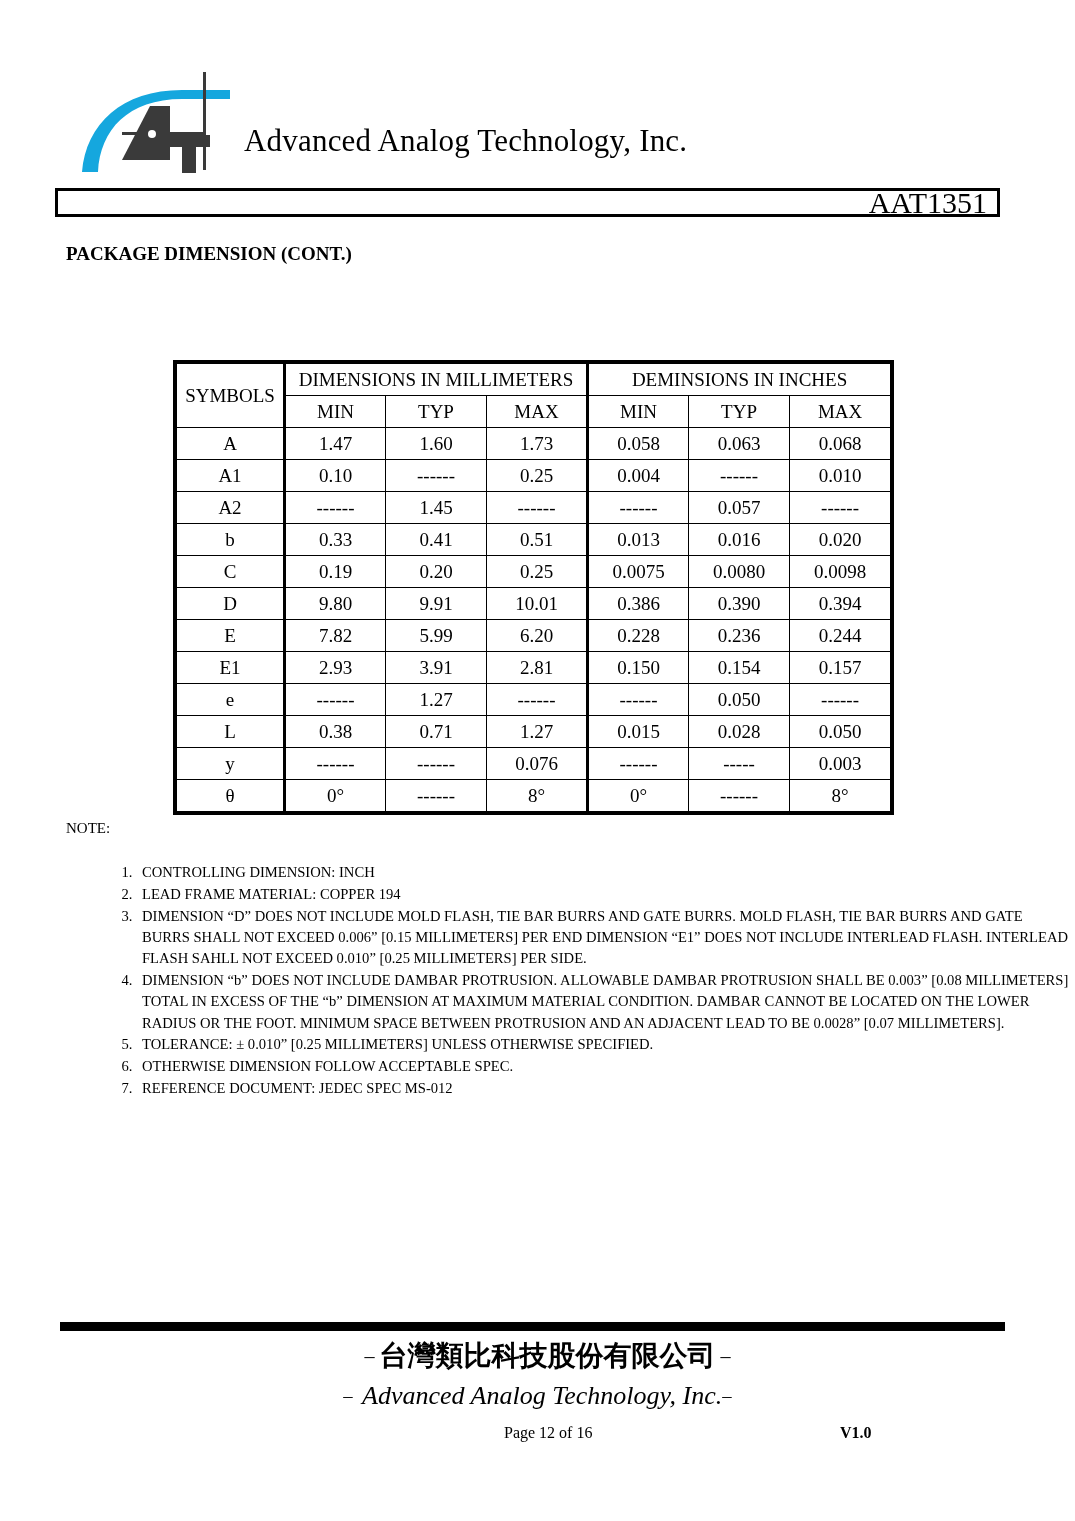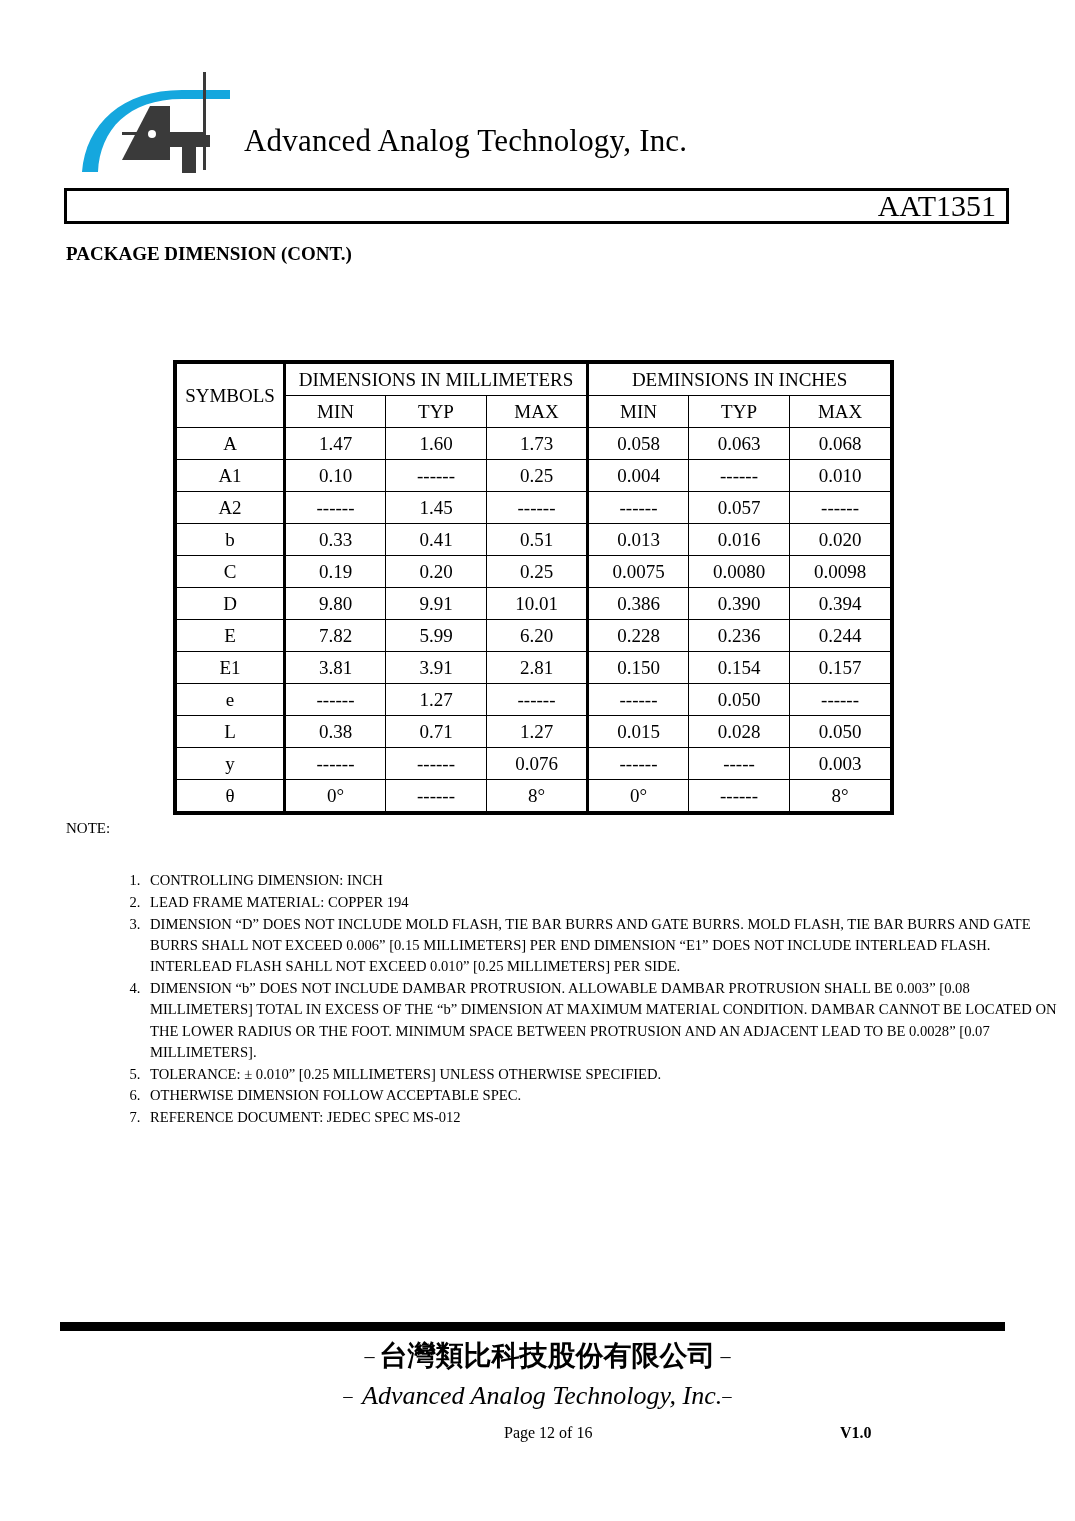--- a/index.html
+++ b/index.html
@@ -31,22 +31,22 @@
     position: absolute;
     left: 244px; top: 123px;
     font-size: 31px;
     letter-spacing: 0.2px;
     white-space: nowrap;
   }
 
   
   #partno-box {
     position: absolute;
-    left: 64px; top: 188px;
-    width: 945px; height: 36px;
+    left: 55px; top: 188px;
+    width: 945px; height: 29px;
     border: 3px solid #000;
     box-sizing: border-box;
   }
   #partno-text {
     position: absolute;
     right: 10px; top: 50%;
     transform: translateY(-50%);
     font-size: 30px;
     white-space: nowrap;
   }
@@ -103,21 +103,21 @@
     white-space: nowrap;
   }
   #notes-list {
     position: absolute;
     left: 96px; top: 862px;
     width: 975px;
     font-size: 14.6px;
     line-height: 1.46;
   }
   #notes-list ol {
-    margin: 8px;
+    margin: 0;
     padding-left: 40px;
     list-style-position: outside;
   }
   #notes-list li {
     margin: 0 0 0.5px 0;
     padding-left: 6px;
     text-align: left;
   }
 
   
@@ -284,21 +284,21 @@
           <td class="gsep-r">E</td>
           <td>7.82</td>
           <td>5.99</td>
           <td class="gsep-r">6.20</td>
           <td>0.228</td>
           <td>0.236</td>
           <td>0.244</td>
         </tr>
         <tr>
           <td class="gsep-r">E1</td>
-          <td>3.81</td>
+          <td>2.93</td>
           <td>3.91</td>
           <td class="gsep-r">2.81</td>
           <td>0.150</td>
           <td>0.154</td>
           <td>0.157</td>
         </tr>
         <tr>
           <td class="gsep-r">e</td>
           <td class="dash">------</td>
           <td>1.27</td>

